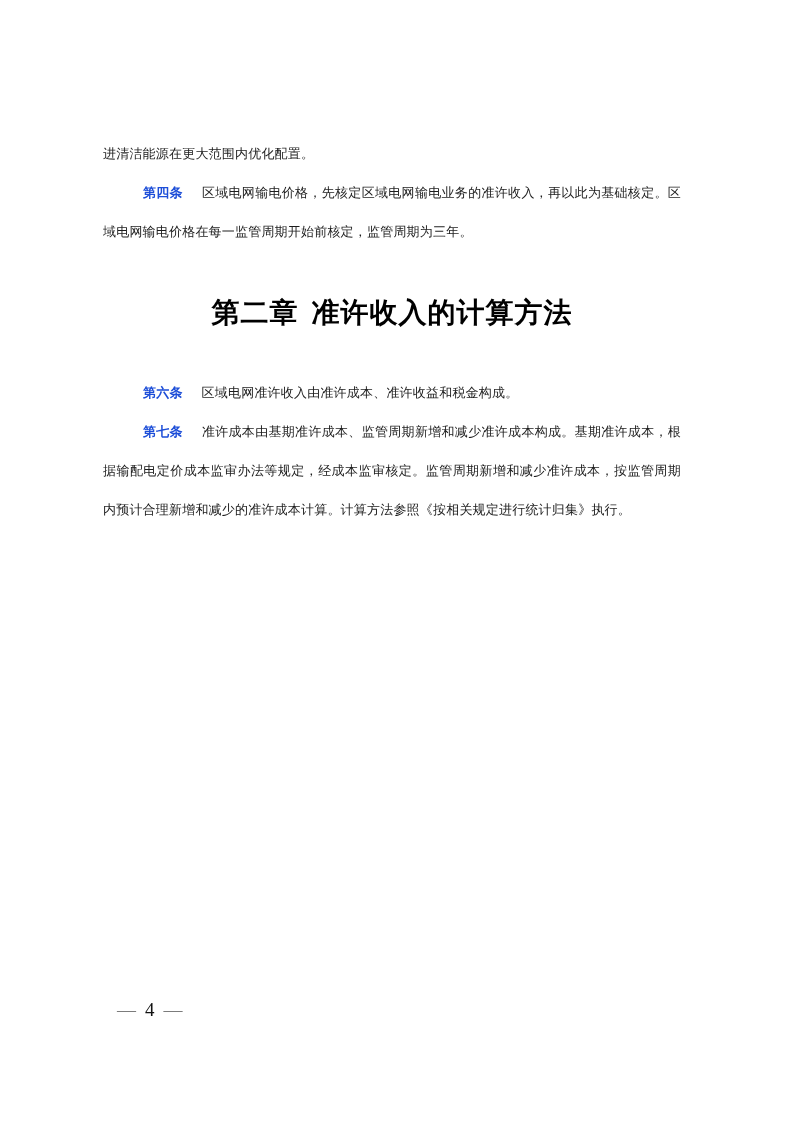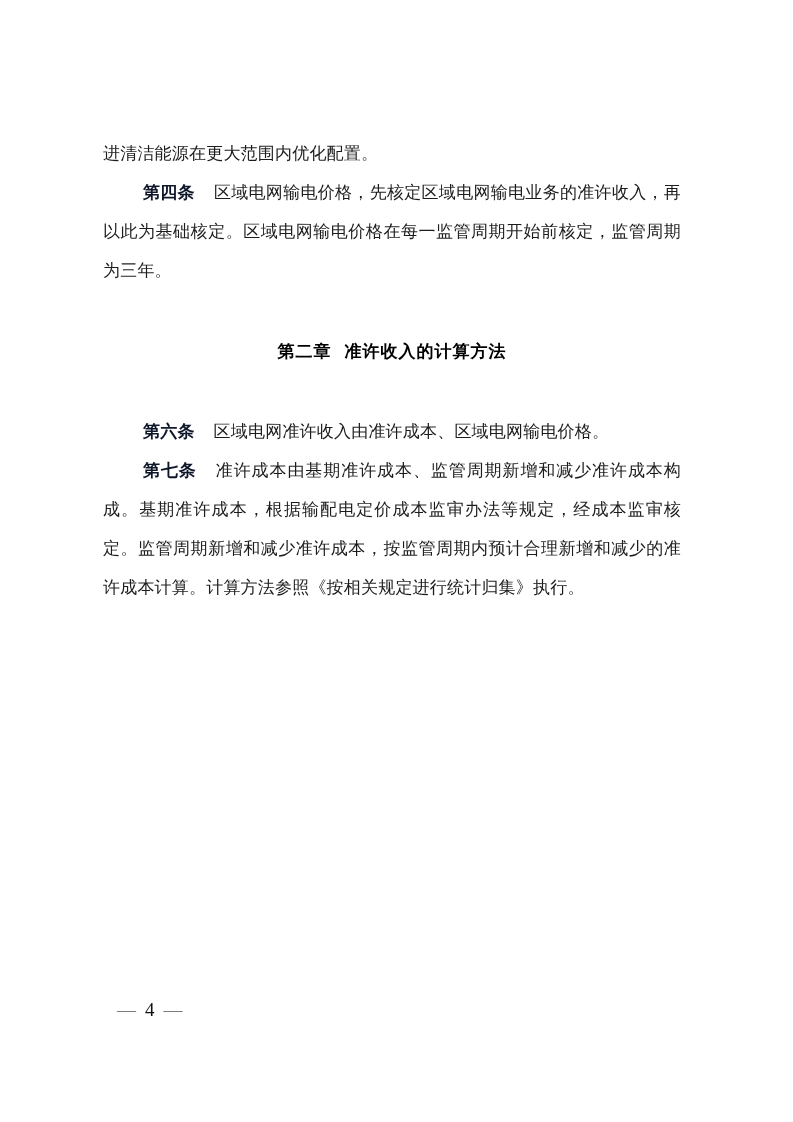--- a/index.html
+++ b/index.html
@@ -13,35 +13,35 @@
     color: #1c1c1c;
   }
   .body-text {
     position: absolute;
     left: 103px;
     top: 134px;
     width: 578px;
   }
   .para {
     margin: 0;
-    font-size: 17px;
+    font-size: 13px;
     line-height: 39px;
     letter-spacing: 0.2px;
     text-align: justify;
   }
   .para.indent { text-indent: 40px; }
   .art-label {
     font-family: "Liberation Sans", "DejaVu Sans", sans-serif;
     font-weight: 700;
-    color: #0f172a;
+    color: #1d4ed8;
     margin-right: 19px;
   }
   .chapter {
     margin: 42px 0 41px 0;
-    font-size: 17px;
+    font-size: 28px;
     line-height: 39px;
     font-weight: 700;
     text-align: center;
     font-family: "Liberation Sans", "DejaVu Sans", sans-serif;
     color: #000000;
     letter-spacing: 1px;
   }
   .ch-label { margin-right: 13px; }
   .footer {
     position: absolute;
@@ -62,20 +62,20 @@
   <div class="body-text">
 
     <p class="para"><span>进清洁能源在更大范围内优化配置。</span></p>
 
 
     <p class="para indent"><span class="art-label">第四条</span><span>区域电网输电价格，先核定区域电网输电业务的准许收入，再以此为基础核定。区域电网输电价格在每一监管周期开始前核定，监管周期为三年。</span></p>
 
 
     <h2 class="chapter"><span class="ch-label">第二章</span><span>准许收入的计算方法</span></h2>
 
-    <p class="para indent"><span class="art-label">第六条</span><span>区域电网准许收入由准许成本、区域电网输电价格。</span></p>
+    <p class="para indent"><span class="art-label">第六条</span><span>区域电网准许收入由准许成本、准许收益和税金构成。</span></p>
 
     <p class="para indent"><span class="art-label">第七条</span><span>准许成本由基期准许成本、监管周期新增和减少准许成本构成。基期准许成本，根据输配电定价成本监审办法等规定，经成本监审核定。监管周期新增和减少准许成本，按监管周期内预计合理新增和减少的准许成本计算。计算方法参照《按相关规定进行统计归集》执行。</span></p>
 
   </div>
 
   <div class="footer"><span class="dash">—</span><span class="num">4</span><span class="dash">—</span></div>
 </div>
 
 </body></html>

